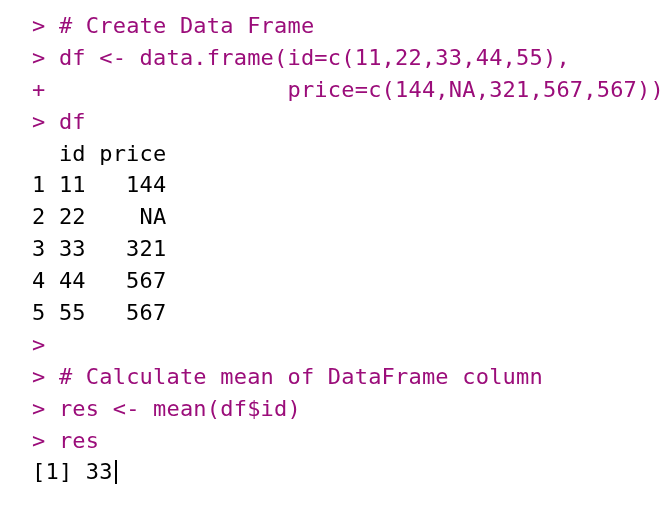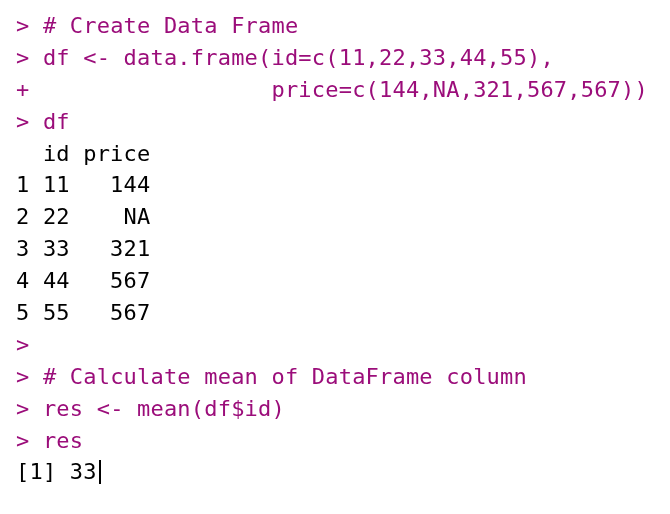--- a/index.html
+++ b/index.html
@@ -5,21 +5,21 @@
   html, body {
     margin: 0;
     padding: 0;
     background: #ffffff;
   }
   pre.console {
     font-family: "Lucida Console", "DejaVu Sans Mono", "Consolas", monospace;
     font-size: 22px;
     line-height: 1.45;
     margin: 0;
-    padding: 10px 16px;
+    padding: 10px 32px;
     white-space: pre;
     letter-spacing: 0.2px;
   }
   .input  { color: #9b0d7a; }   
   .output { color: #000000; }   
   .cursor {
     display: inline-block;
     width: 2px;
     height: 1.1em;
     background: #000;

